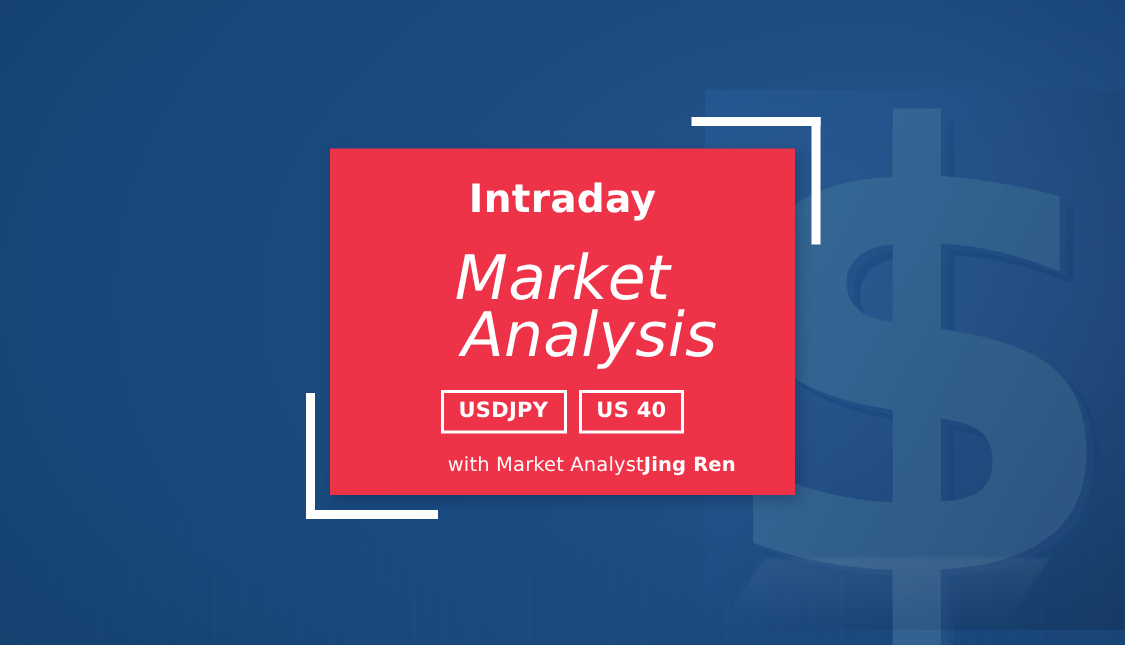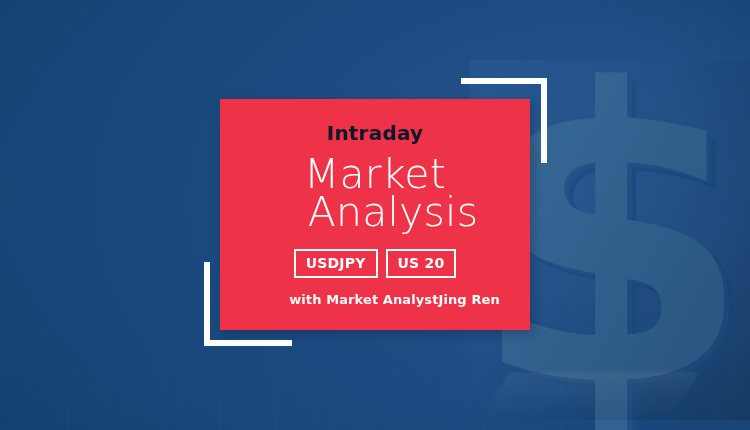--- a/index.html
+++ b/index.html
@@ -138,34 +138,35 @@
     background: #ee3248;
     box-shadow: 3px 4px 9px rgba(9,28,56,0.30);
     text-align: center;
   }
 
   .title-intraday {
     margin: 0;
     padding-top: 17px;
     font-family: "DejaVu Sans", sans-serif;
     font-weight: 700;
-    font-size: 20px;
+    font-size: 26px;
     line-height: 34px;
-    color: #0f172a;
+    color: #ffffff;
     letter-spacing: .2px;
   }
   .title-main {
-    margin: 0;
+    margin: 11px;
     padding-top: 5px;
     font-family: "DejaVu Sans", sans-serif;
     font-weight: 300;
     font-size: 41px;
     line-height: 38px;
     color: #ffffff;
     letter-spacing: .2px;
+    font-style: italic;
   }
   .title-main .line2 { display: block; padding-left: 36px; }
 
   .badges {
     margin-top: 18px;
     display: flex;
     justify-content: center;
     align-items: center;
     gap: 8px;
   }
@@ -183,21 +184,21 @@
   }
 
   .byline {
     margin-top: 14px;
     font-family: "DejaVu Sans", sans-serif;
     font-size: 13px;
     line-height: 16px;
     color: #ffffff;
     letter-spacing: .1px;
   }
-  .byline .with { font-weight: 700; opacity: .97; margin-left: 39px; }
+  .byline .with { font-weight: 400; opacity: .97; margin-left: 39px; }
   .byline .analyst { font-weight: 700; margin-left: 0; }
 </style>
 </head>
 <body>
 
 <div id="banner">
 
   <div class="bg-base"></div>
   <div class="bg-bars"></div>
   <div class="bg-bars2"></div>
@@ -220,21 +221,21 @@
 
     <div class="title-intraday">Intraday</div>
 
     <div class="title-main">
       <span class="line1">Market</span>
       <span class="line2">Analysis</span>
     </div>
 
     <div class="badges">
       <span class="badge">USDJPY</span>
-      <span class="badge">US 20</span>
+      <span class="badge">US 40</span>
     </div>
 
     <div class="byline">
       <span class="with">with Market Analyst</span><span class="analyst">Jing Ren</span>
     </div>
 
   </div>
 </div>
 
 </body></html>

